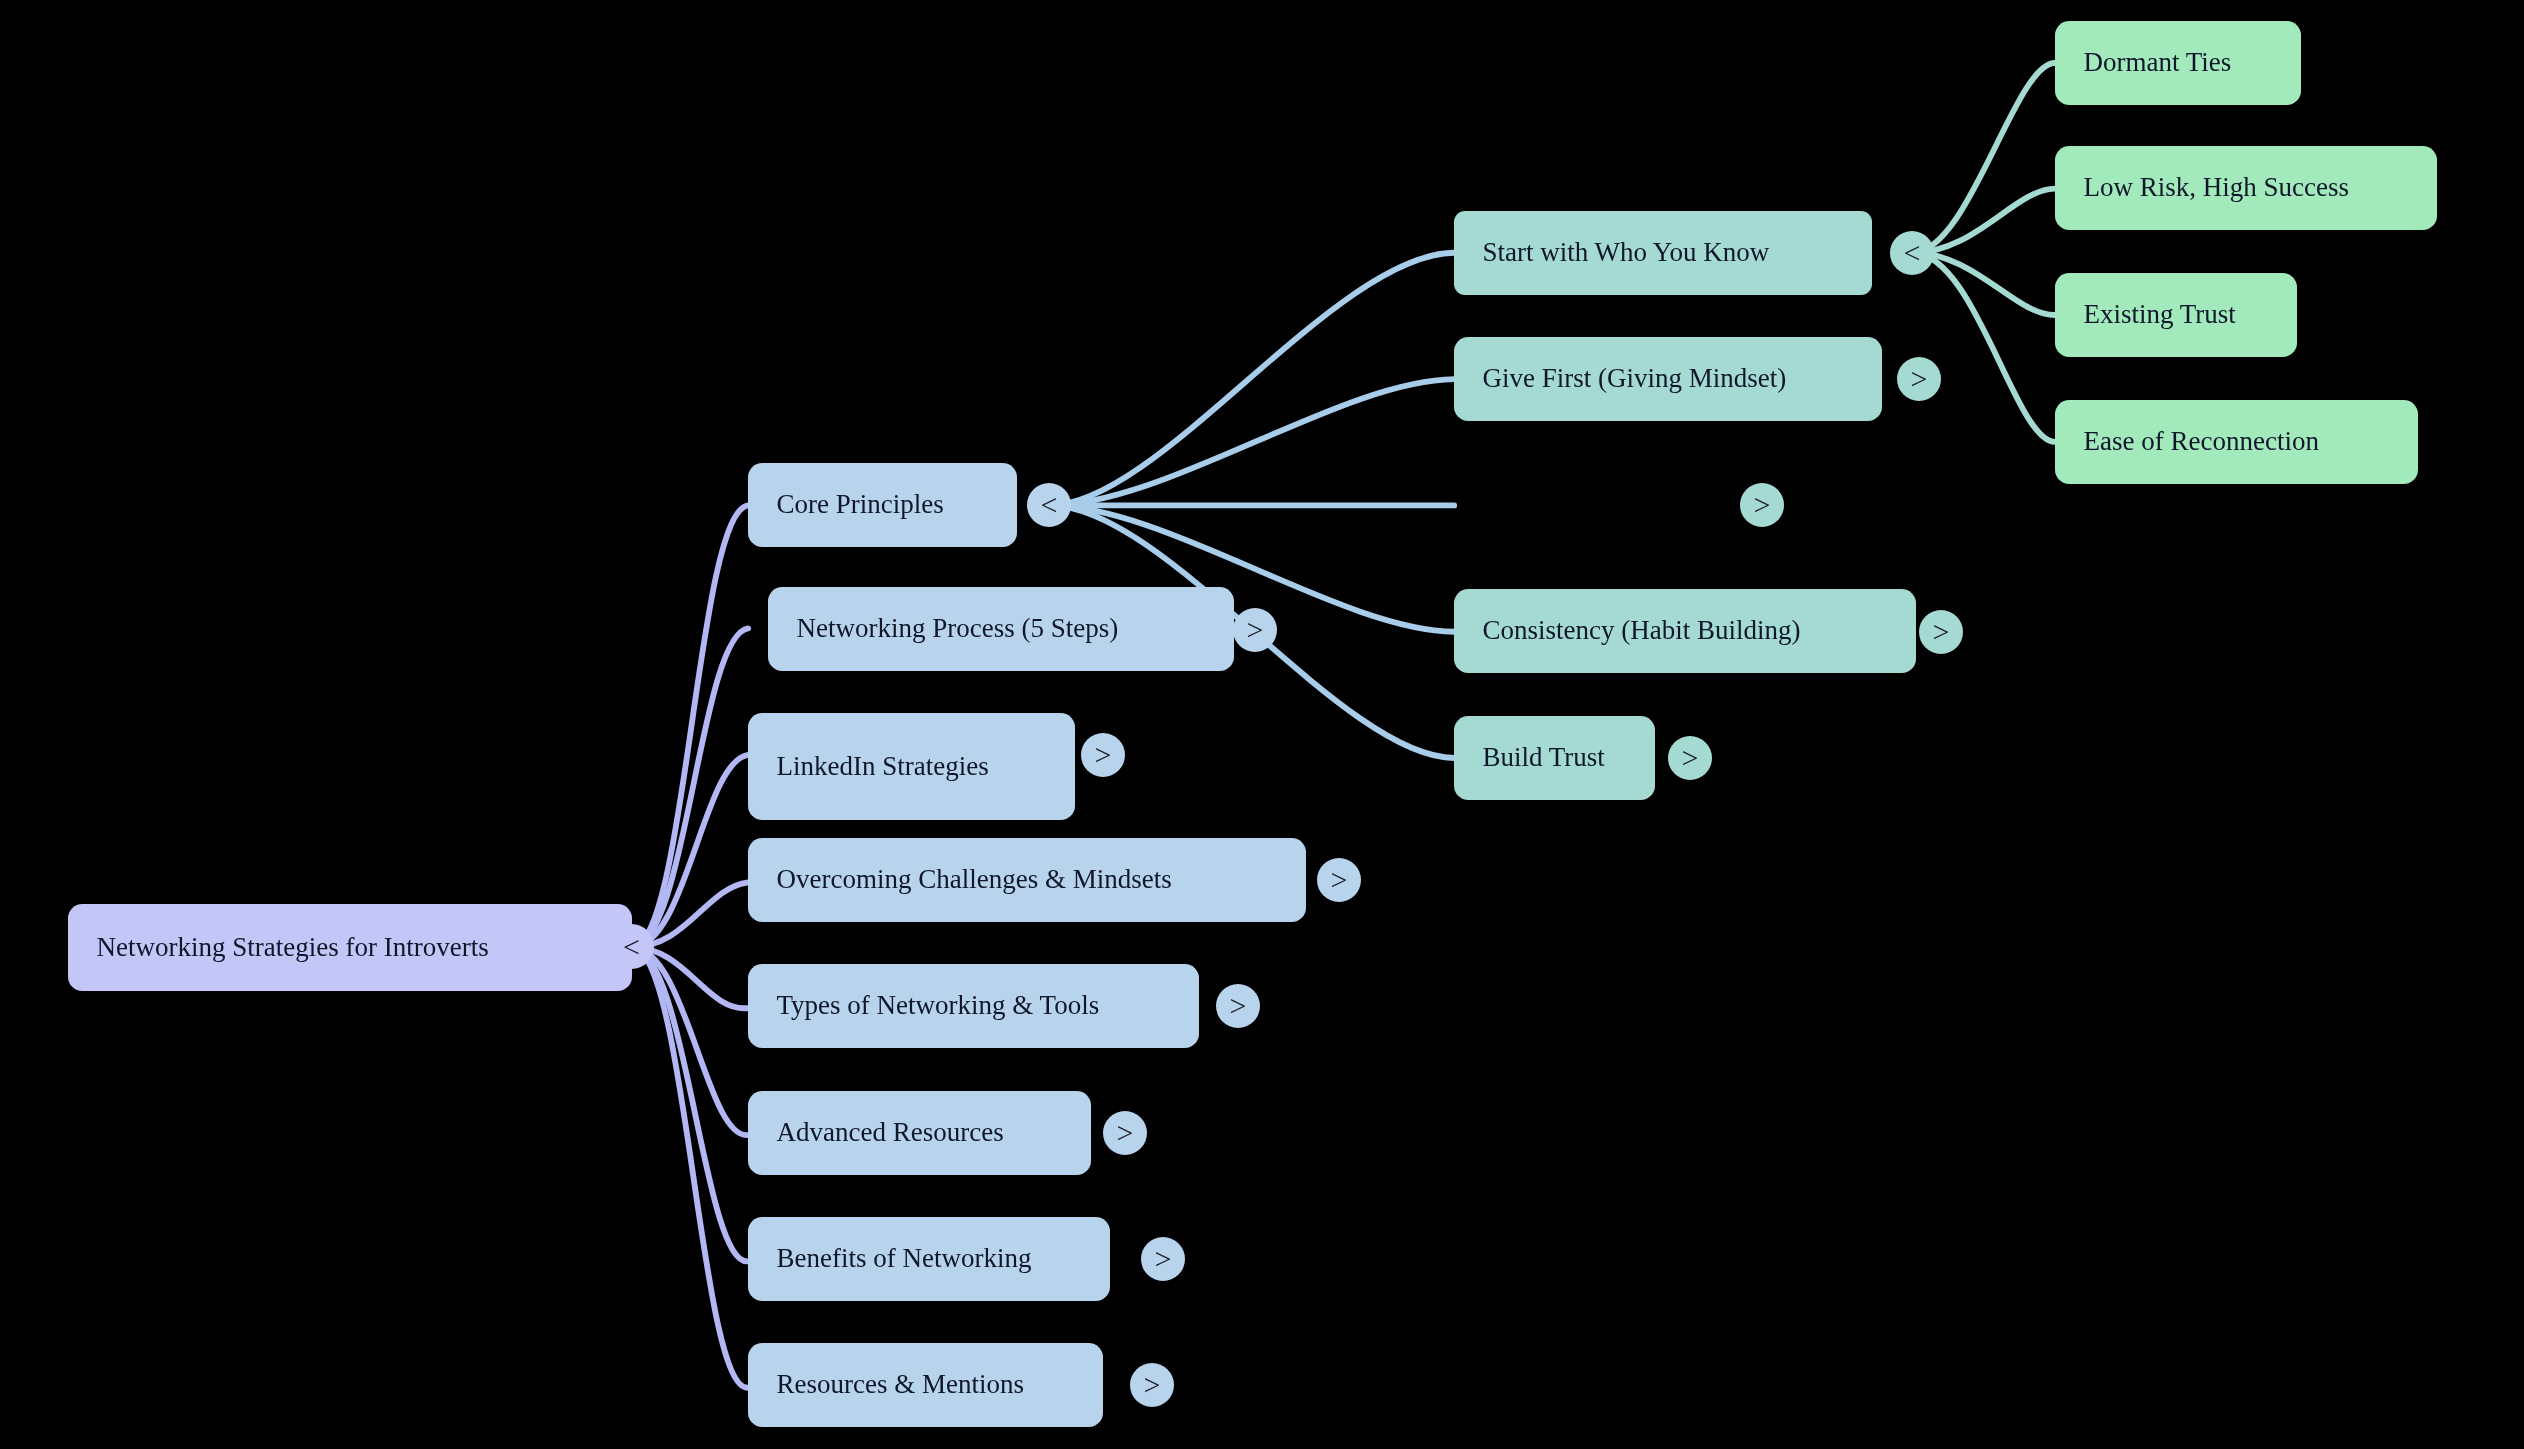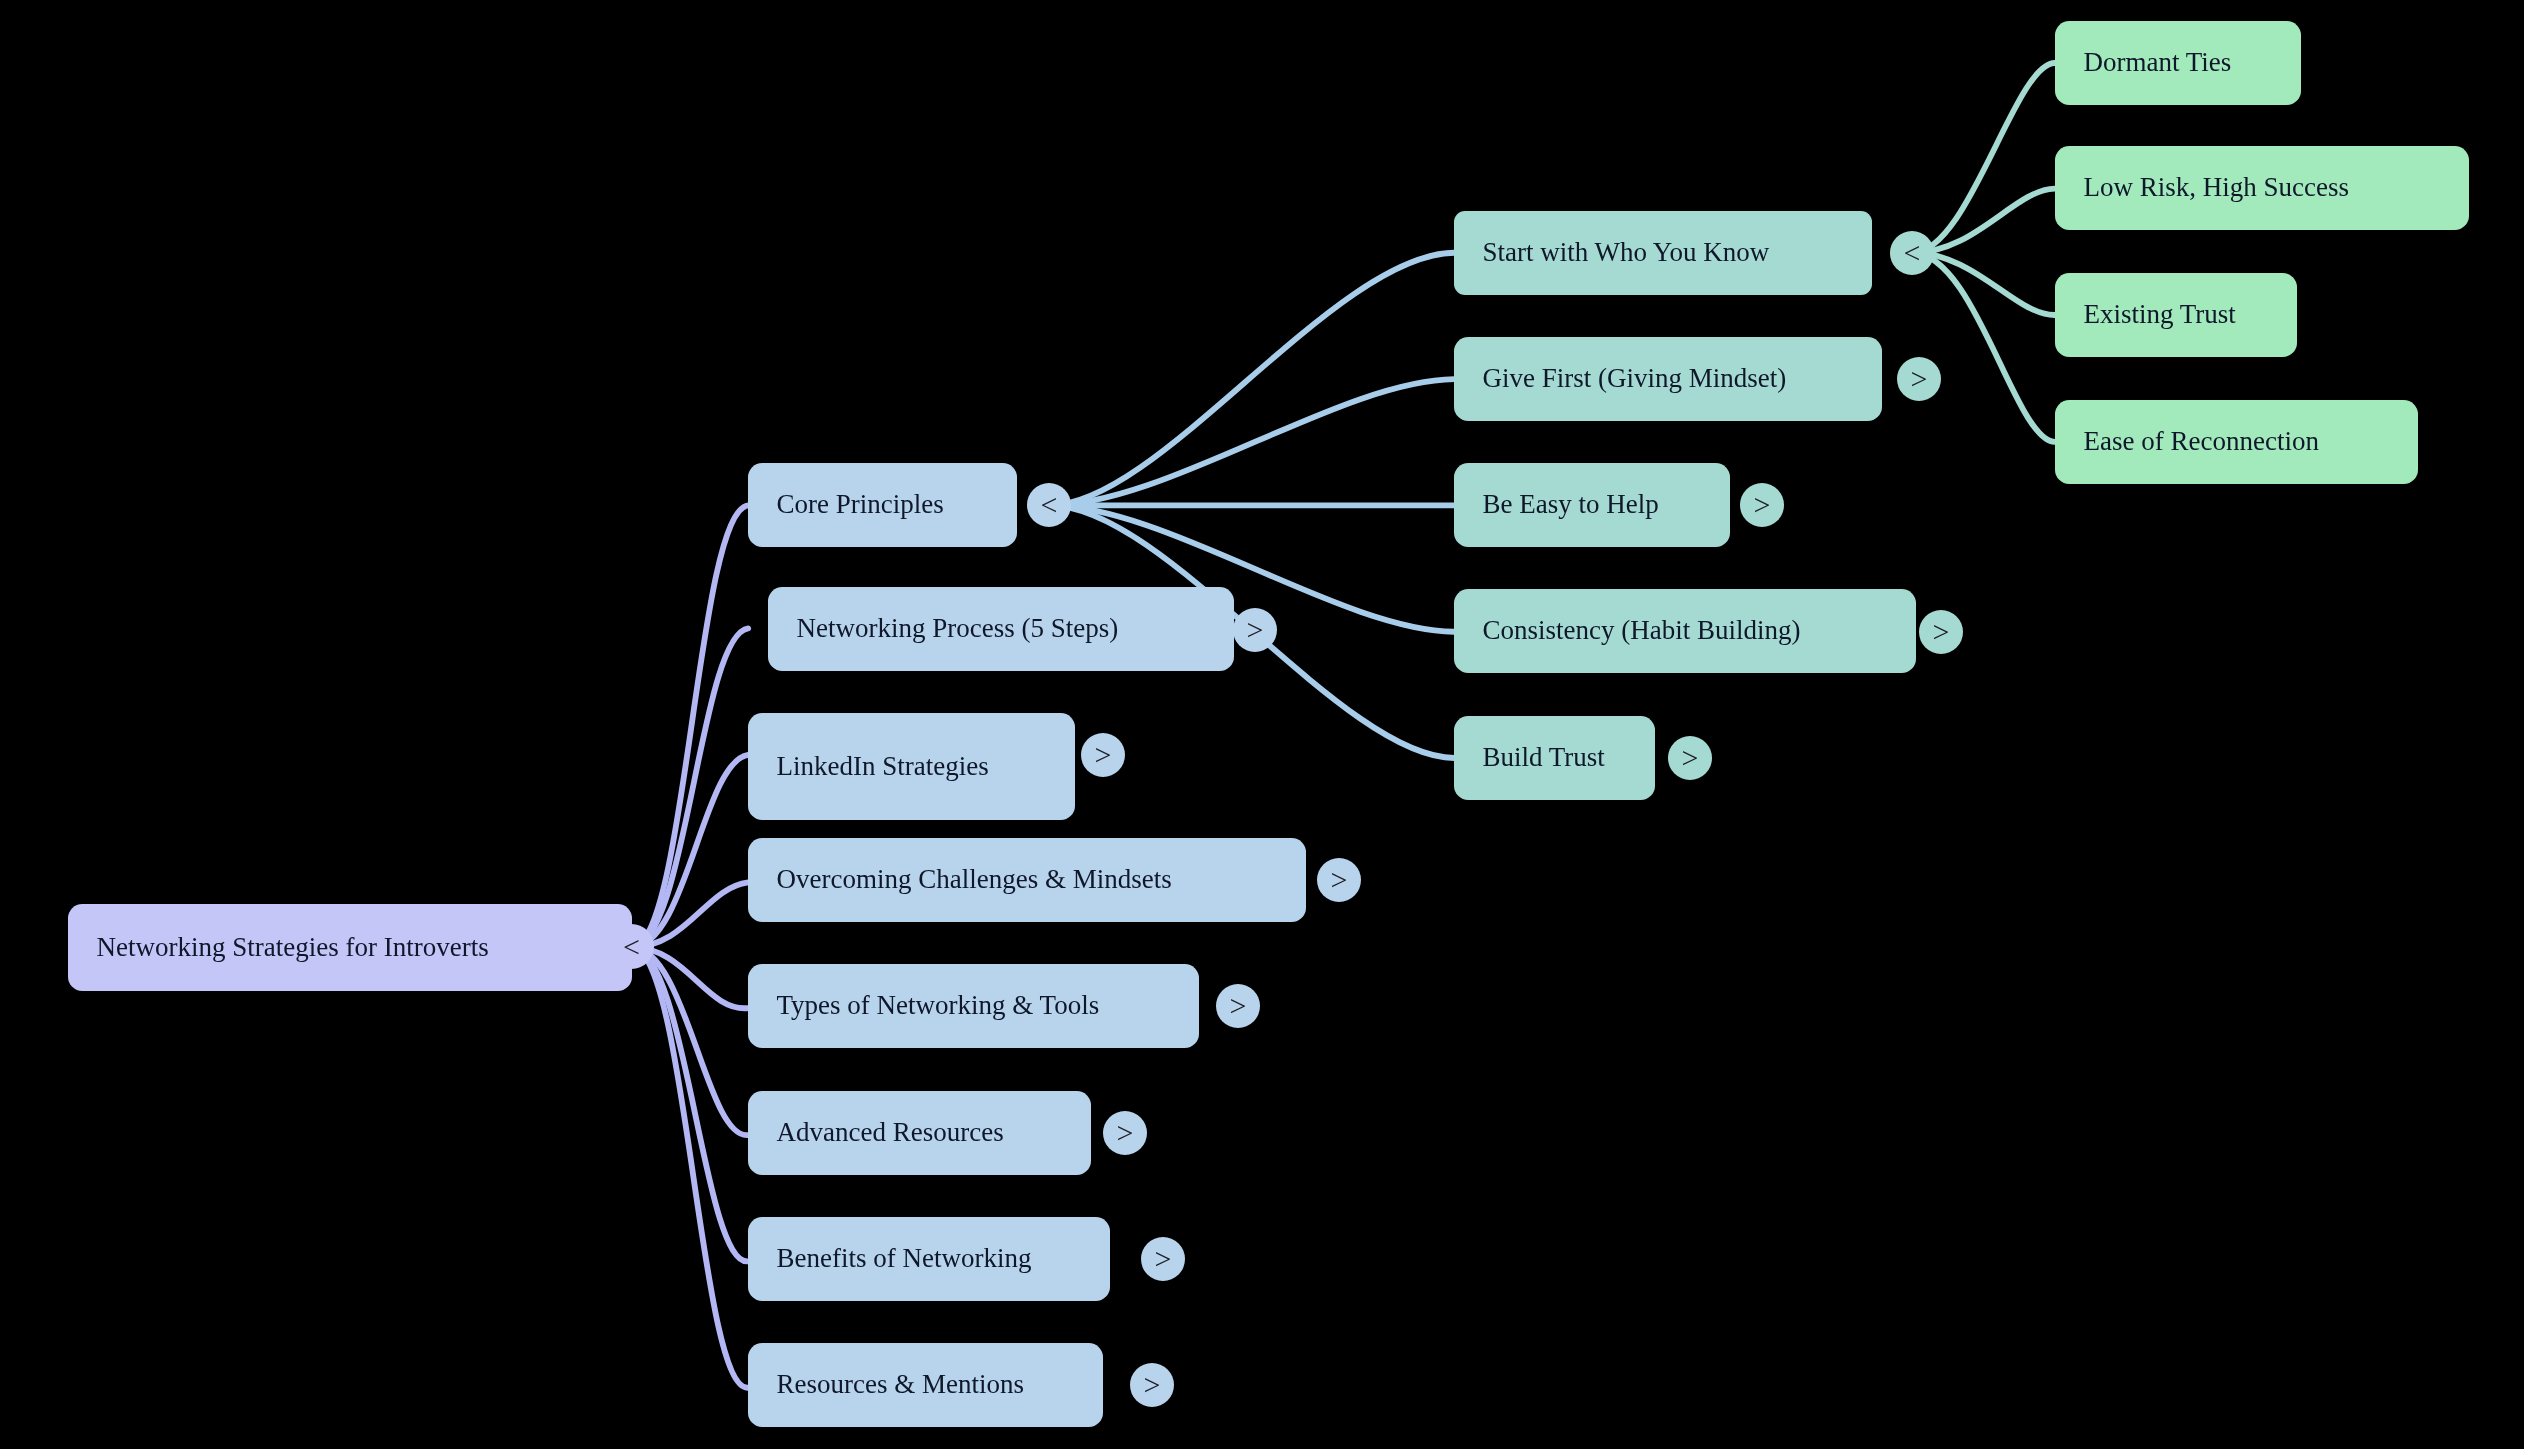--- a/index.html
+++ b/index.html
@@ -167,23 +167,20 @@
     <span>&lt;</span>
   </div>
 
   <div class="node node-lvl2" style="left:1454px; top:337px; width:428px; height:84px;">
     <span>Give First (Giving Mindset)</span>
   </div>
   <div class="toggle tg-lvl2" style="left:1897px; top:357px; width:44px; height:44px;">
     <span>&gt;</span>
   </div>
 
-  <div class="node node-lvl2" style="left:1454px; top:463px; width:276px; height:84px;">
-    <span>Be Easy to Help</span>
-  </div>
   <div class="toggle tg-lvl2" style="left:1740px; top:483px; width:44px; height:44px;">
     <span>&gt;</span>
   </div>
 
   <div class="node node-lvl2" style="left:1454px; top:589px; width:462px; height:84px;">
     <span>Consistency (Habit Building)</span>
   </div>
   <div class="toggle tg-lvl2" style="left:1919px; top:610px; width:44px; height:44px;">
     <span>&gt;</span>
   </div>
@@ -192,21 +189,21 @@
     <span>Build Trust</span>
   </div>
   <div class="toggle tg-lvl2" style="left:1668px; top:736px; width:44px; height:44px;">
     <span>&gt;</span>
   </div>
 
   <div class="node node-lvl3" style="left:2055px; top:21px; width:246px; height:84px;">
     <span>Dormant Ties</span>
   </div>
 
-  <div class="node node-lvl3" style="left:2055px; top:146px; width:414px; height:84px;">
+  <div class="node node-lvl3" style="left:2055px; top:146px; width:382px; height:84px;">
     <span>Low Risk, High Success</span>
   </div>
 
   <div class="node node-lvl3" style="left:2055px; top:273px; width:242px; height:84px;">
     <span>Existing Trust</span>
   </div>
 
   <div class="node node-lvl3" style="left:2055px; top:400px; width:363px; height:84px;">
     <span>Ease of Reconnection</span>
   </div>

